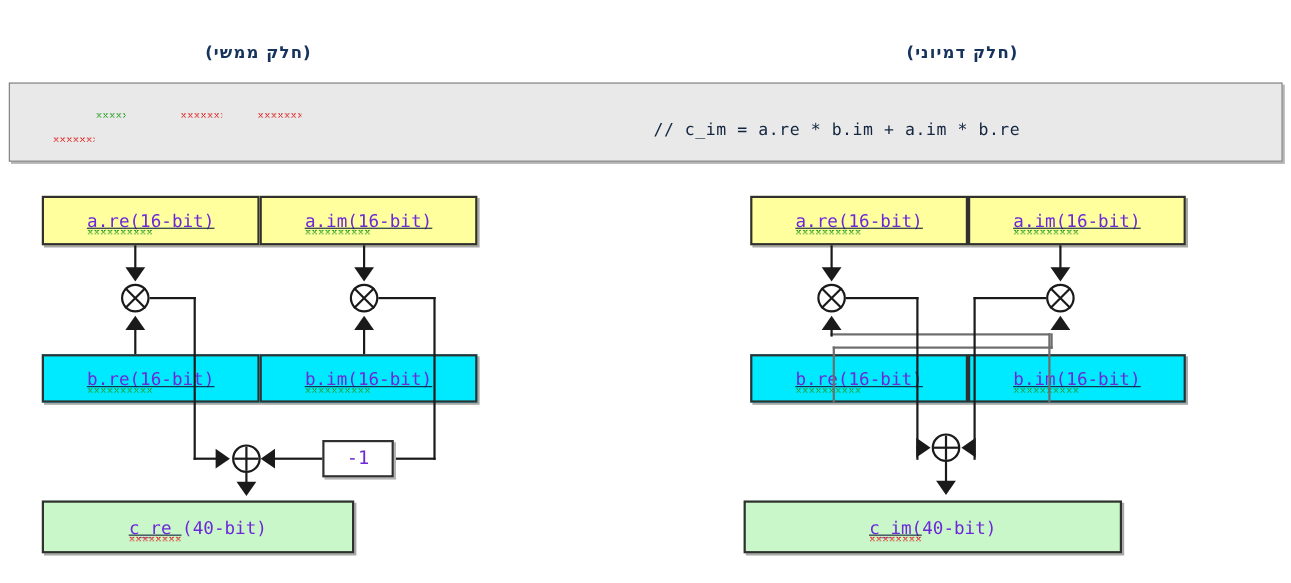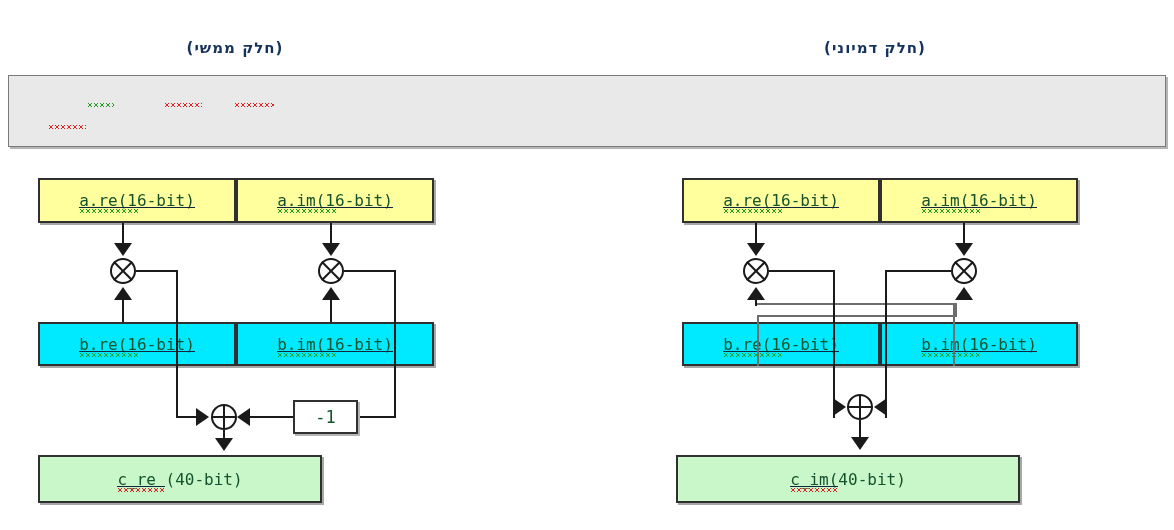--- a/index.html
+++ b/index.html
@@ -80,21 +80,21 @@
   .dbox {
     position: absolute;
     box-sizing: border-box;
     border: 2px solid #303030;
     box-shadow: 2px 2px 0 #a8a8a8;
     display: flex;
     align-items: center;
     justify-content: center;
     font-family: "DejaVu Sans Mono", "Liberation Mono", monospace;
     font-size: 16px;
-    color: #14532d;
+    color: #6d28d9;
     white-space: nowrap;
   }
   .dbox.yellow { background: #ffff9e; }
   .dbox.cyan   { background: #00eaff; }
   .dbox.green  { background: #c9f7c9; }
   .dbox.white  { background: #ffffff; box-shadow: 2px 2px 0 #b5b5b5; }
 
   .lbl-wrap { position: relative; display: inline-block; }
   .lbl-wrap .under {
     position: absolute;
@@ -174,20 +174,21 @@
   .op.add .bar.s1 { width: 22px; height: 2px; left: 0px; top: 10px; }
   .op.add .bar.s2 { width: 2px; height: 22px; left: 10px; top: 0px; }
 </style>
 </head>
 <body>
 
 <div class="title" id="title-left">(חלק ממשי)</div>
 <div class="title" id="title-right">(חלק דמיוני)</div>
 
 <div class="code-block">
+  <div class="code-line" id="code-line-3">// c_im = a.re * b.im + a.im * b.re</div>
 
   <div class="sq green" style="left:78px; top:27px; width:27px;"></div>
   <div class="sq red" style="left:155px; top:27px; width:38px;"></div>
   <div class="sq red" style="left:225px; top:27px; width:40px;"></div>
   <div class="sq red" style="left:39px; top:49px; width:38px;"></div>
 </div>
 
 <div class="dbox yellow" style="left:38px; top:178px; width:198px; height:45px;">
   <span class="lbl-wrap">
     <span>a.re(16-bit)</span>

